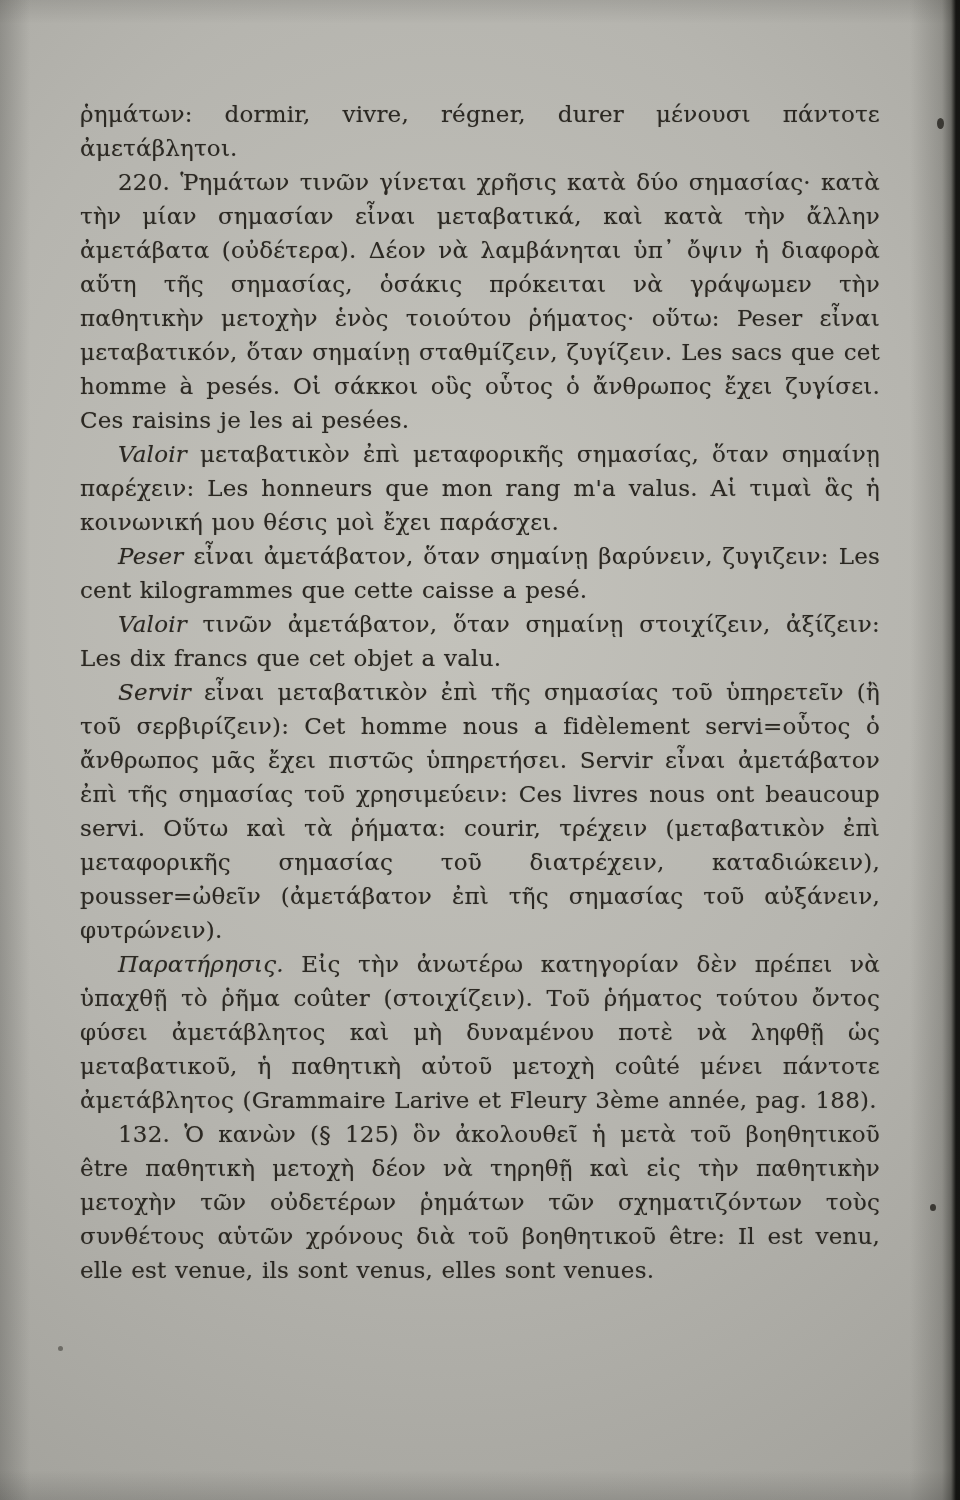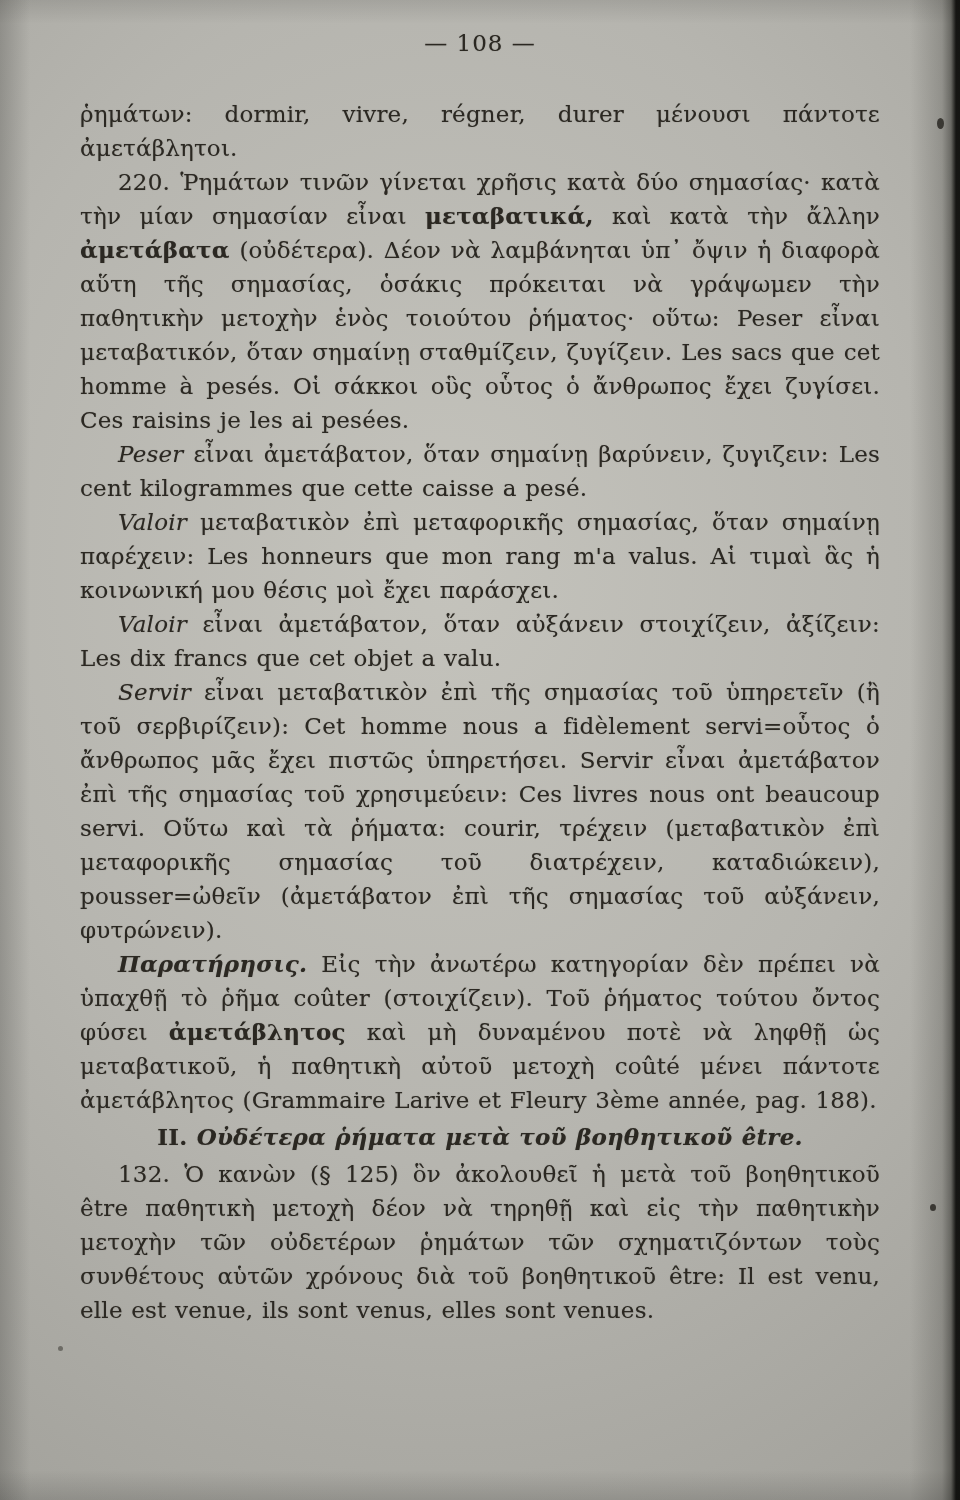--- a/index.html
+++ b/index.html
@@ -44,42 +44,40 @@
     word-spacing: 1px;
     letter-spacing: 0.2px;
   }
   .text-block p {
     margin: 0;
     text-shadow: 0 0 1px rgba(43,40,34,0.35);
   }
   p.indent { text-indent: 38px; }
   p.heading { text-align: center; text-indent: 0; margin: 3px 0; }
 
-  .b { font-weight: bold; }
+  .b { font-weight: normal; }
   .i { font-style: italic; }
 
   .speck { position: absolute; background: #3a3833; border-radius: 50%; }
   .speck1 { width: 7px; height: 11px; right: 16px; top: 118px; }
   .speck2 { width: 6px; height: 7px;  right: 24px; top: 1204px; }
   .speck3 { width: 5px; height: 5px;  left: 58px;  top: 1346px; opacity: 0.55; }
 </style>
 </head>
 <body>
 
 <div class="scan">
-  <div class="page-number">— 108 —</div>
 
   <div class="text-block">
       <p class=""><span>ῥημάτων: dormir, vivre, régner, durer μένουσι πάντοτε ἀμετάβλητοι.</span></p>
       <p class="indent"><span>220. Ῥημάτων τινῶν γίνεται χρῆσις κατὰ δύο σημασίας· κατὰ τὴν μίαν σημασίαν εἶναι </span><span class="b">μεταβατικά,</span><span> καὶ κατὰ τὴν ἄλλην </span><span class="b">ἀμετάβατα</span><span> (οὐδέτερα). Δέον νὰ λαμβάνηται ὑπ᾽ ὄψιν ἡ διαφορὰ αὕτη τῆς σημασίας, ὁσάκις πρόκειται νὰ γράψωμεν τὴν παθητικὴν μετοχὴν ἑνὸς τοιούτου ῥήματος· οὕτω: Peser εἶναι μεταβατικόν, ὅταν σημαίνῃ σταθμίζειν, ζυγίζειν. Les sacs que cet homme à pesés. Οἱ σάκκοι οὓς οὗτος ὁ ἄνθρωπος ἔχει ζυγίσει. Ces raisins je les ai pesées.</span></p>
+      <p class="indent"><span class="i">Valoir</span><span> μεταβατικὸν ἐπὶ μεταφορικῆς σημασίας, ὅταν σημαίνῃ παρέχειν: Les honneurs que mon rang m'a valus. Αἱ τιμαὶ ἃς ἡ κοινωνική μου θέσις μοὶ ἔχει παράσχει.</span></p>
       <p class="indent"><span class="i">Peser</span><span> εἶναι ἀμετάβατον, ὅταν σημαίνῃ βαρύνειν, ζυγιζειν: Les cent kilogrammes que cette caisse a pesé.</span></p>
-      <p class="indent"><span class="i">Valoir</span><span> μεταβατικὸν ἐπὶ μεταφορικῆς σημασίας, ὅταν σημαίνῃ παρέχειν: Les honneurs que mon rang m'a valus. Αἱ τιμαὶ ἃς ἡ κοινωνική μου θέσις μοὶ ἔχει παράσχει.</span></p>
-      <p class="indent"><span class="i">Valoir</span><span> εἶναι ἀμετάβατον, ὅταν αὐξάνειν στοιχίζειν, ἀξίζειν: Les dix francs que cet objet a valu.</span></p>
+      <p class="indent"><span class="i">Valoir</span><span> τινῶν ἀμετάβατον, ὅταν σημαίνῃ στοιχίζειν, ἀξίζειν: Les dix francs que cet objet a valu.</span></p>
       <p class="indent"><span class="i">Servir</span><span> εἶναι μεταβατικὸν ἐπὶ τῆς σημασίας τοῦ ὑπηρετεῖν (ἢ τοῦ σερβιρίζειν): Cet homme nous a fidèlement servi=οὗτος ὁ ἄνθρωπος μᾶς ἔχει πιστῶς ὑπηρετήσει. Servir εἶναι ἀμετάβατον ἐπὶ τῆς σημασίας τοῦ χρησιμεύειν: Ces livres nous ont beaucoup servi. Οὕτω καὶ τὰ ῥήματα: courir, τρέχειν (μεταβατικὸν ἐπὶ μεταφορικῆς σημασίας τοῦ διατρέχειν, καταδιώκειν), pousser=ὠθεῖν (ἀμετάβατον ἐπὶ τῆς σημασίας τοῦ αὐξάνειν, φυτρώνειν).</span></p>
       <p class="indent"><span class="b i">Παρατήρησις.</span><span> Εἰς τὴν ἀνωτέρω κατηγορίαν δὲν πρέπει νὰ ὑπαχθῇ τὸ ῥῆμα coûter (στοιχίζειν). Τοῦ ῥήματος τούτου ὄντος φύσει </span><span class="b">ἀμετάβλητος</span><span> καὶ μὴ δυναμένου ποτὲ νὰ ληφθῇ ὡς μεταβατικοῦ, ἡ παθητικὴ αὐτοῦ μετοχὴ coûté μένει πάντοτε ἀμετάβλητος (Grammaire Larive et Fleury 3ème année, pag. 188).</span></p>
-      <p class="heading"><span class="b">II. </span><span class="b i">Οὐδέτερα ῥήματα μετὰ τοῦ βοηθητικοῦ </span><span class="b i">être.</span></p>
       <p class="indent"><span>132. Ὁ κανὼν (§ 125) ὃν ἀκολουθεῖ ἡ μετὰ τοῦ βοηθητικοῦ être παθητικὴ μετοχὴ δέον νὰ τηρηθῇ καὶ εἰς τὴν παθητικὴν μετοχὴν τῶν οὐδετέρων ῥημάτων τῶν σχηματιζόντων τοὺς συνθέτους αὑτῶν χρόνους διὰ τοῦ βοηθητικοῦ être: Il est venu, elle est venue, ils sont venus, elles sont venues.</span></p>
     </div>
 
   <div class="speck speck1"></div>
   <div class="speck speck2"></div>
   <div class="speck speck3"></div>
 </div>
 
 </body></html>

